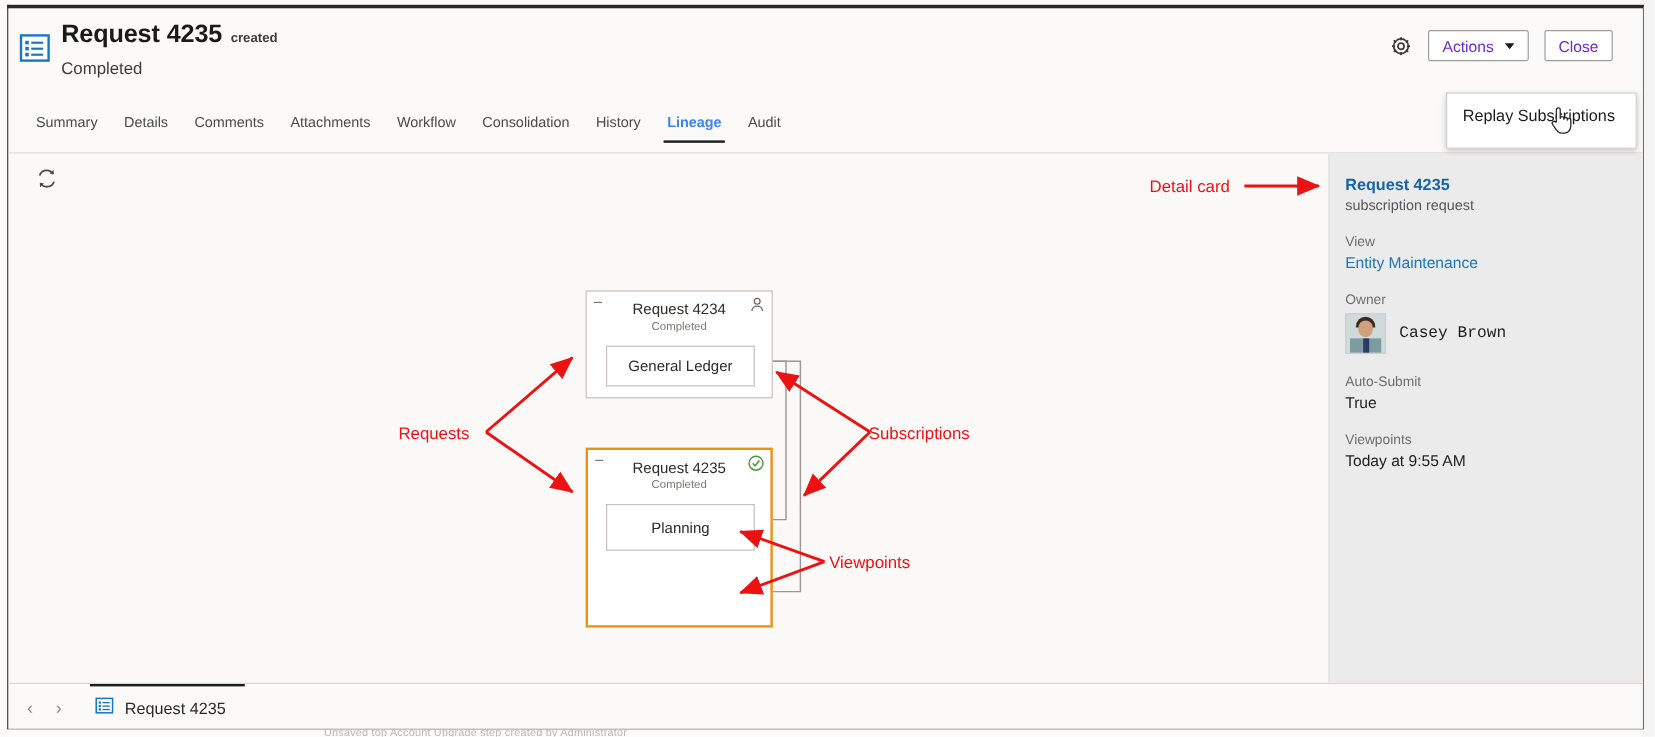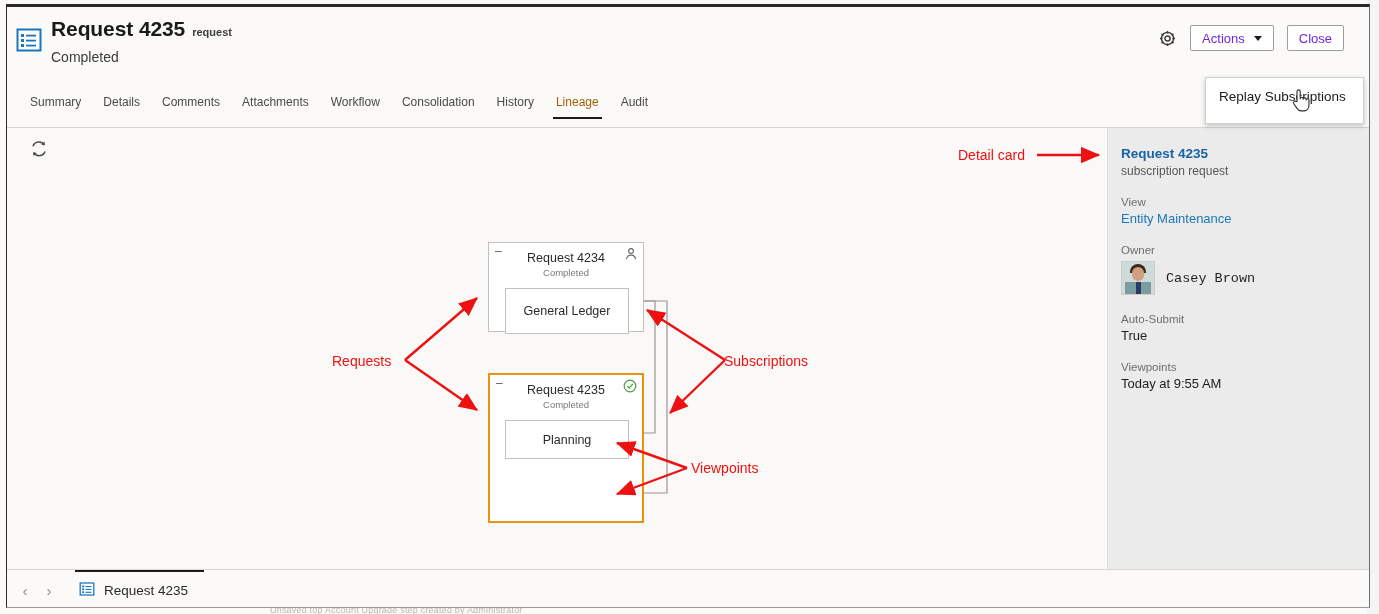--- a/index.html
+++ b/index.html
@@ -168,22 +168,22 @@
   }
   .tab {
     font-size: 12px;
     color: #4a4a4a;
     padding: 4px 11px 10px 11px;
     cursor: pointer;
     white-space: nowrap;
     position: relative;
   }
   .tab.active {
-    color: #a16207;
-    font-weight: normal;
+    color: #3b82f6;
+    font-weight: bold;
   }
   .tab.active:after {
     content: "";
     position: absolute;
     left: 8px; right: 8px;
     bottom: 0;
     height: 2px;
     background: #1a1a1a;
   }
 
@@ -413,21 +413,21 @@
           <rect x="6" y="8" width="3" height="3" fill="#1b77bd"></rect>
           <rect x="11" y="8.7" width="10" height="1.8" fill="#1b77bd"></rect>
           <rect x="6" y="13" width="3" height="3" fill="#1b77bd"></rect>
           <rect x="11" y="13.7" width="10" height="1.8" fill="#1b77bd"></rect>
           <rect x="6" y="18" width="3" height="3" fill="#1b77bd"></rect>
           <rect x="11" y="18.7" width="10" height="1.8" fill="#1b77bd"></rect>
         </svg>
       </div>
 
       <div class="page-title-wrap">
-        <span class="page-title">Request 4235</span><span class="page-title-suffix">request</span>
+        <span class="page-title">Request 4235</span><span class="page-title-suffix">created</span>
       </div>
       <div class="page-subtitle">Completed</div>
 
       <div class="hdr-right">
         <div class="gear-btn">
           <svg width="17" height="17" viewBox="0 0 20 20">
             <circle cx="10" cy="10" r="7.2" fill="none" stroke="#3c3c3c" stroke-width="1.7"></circle>
             <circle cx="10" cy="10" r="3" fill="none" stroke="#3c3c3c" stroke-width="1.7"></circle>
             <rect x="9.1" y="1.2" width="1.8" height="3" fill="#3c3c3c"></rect>
             <rect x="9.1" y="15.8" width="1.8" height="3" fill="#3c3c3c"></rect>
@@ -496,21 +496,21 @@
       <div class="req-node" style="left:481px; top:114px; width:156px; height:90px;">
         <span class="req-collapse">–</span>
         <div class="node-badge">
           <svg width="14" height="14" viewBox="0 0 14 14">
             <circle cx="7" cy="4" r="2.4" fill="none" stroke="#6a6764" stroke-width="1.1"></circle>
             <path d="M2.6 12.2c0-2.6 2-4.1 4.4-4.1s4.4 1.5 4.4 4.1" fill="none" stroke="#6a6764" stroke-width="1.1"></path>
           </svg>
         </div>
         <div class="req-title">Request 4234</div>
         <div class="req-status">Completed</div>
-        <div class="vp-box" style="left:16px; top:45px; width:124px; height:46px;">General Ledger</div>
+        <div class="vp-box" style="left:16px; top:45px; width:124px; height:34px;">General Ledger</div>
       </div>
 
       <div class="req-node selected" style="left:481px; top:245px; width:156px; height:150px;">
         <span class="req-collapse">–</span>
         <div class="node-badge">
           <svg width="14" height="14" viewBox="0 0 14 14">
             <circle cx="7" cy="7" r="5.8" fill="none" stroke="#4b9b3f" stroke-width="1.2"></circle>
             <path d="M4.3 7.1 6.2 9.1 9.8 4.8" fill="none" stroke="#4b9b3f" stroke-width="1.3"></path>
           </svg>
         </div>

